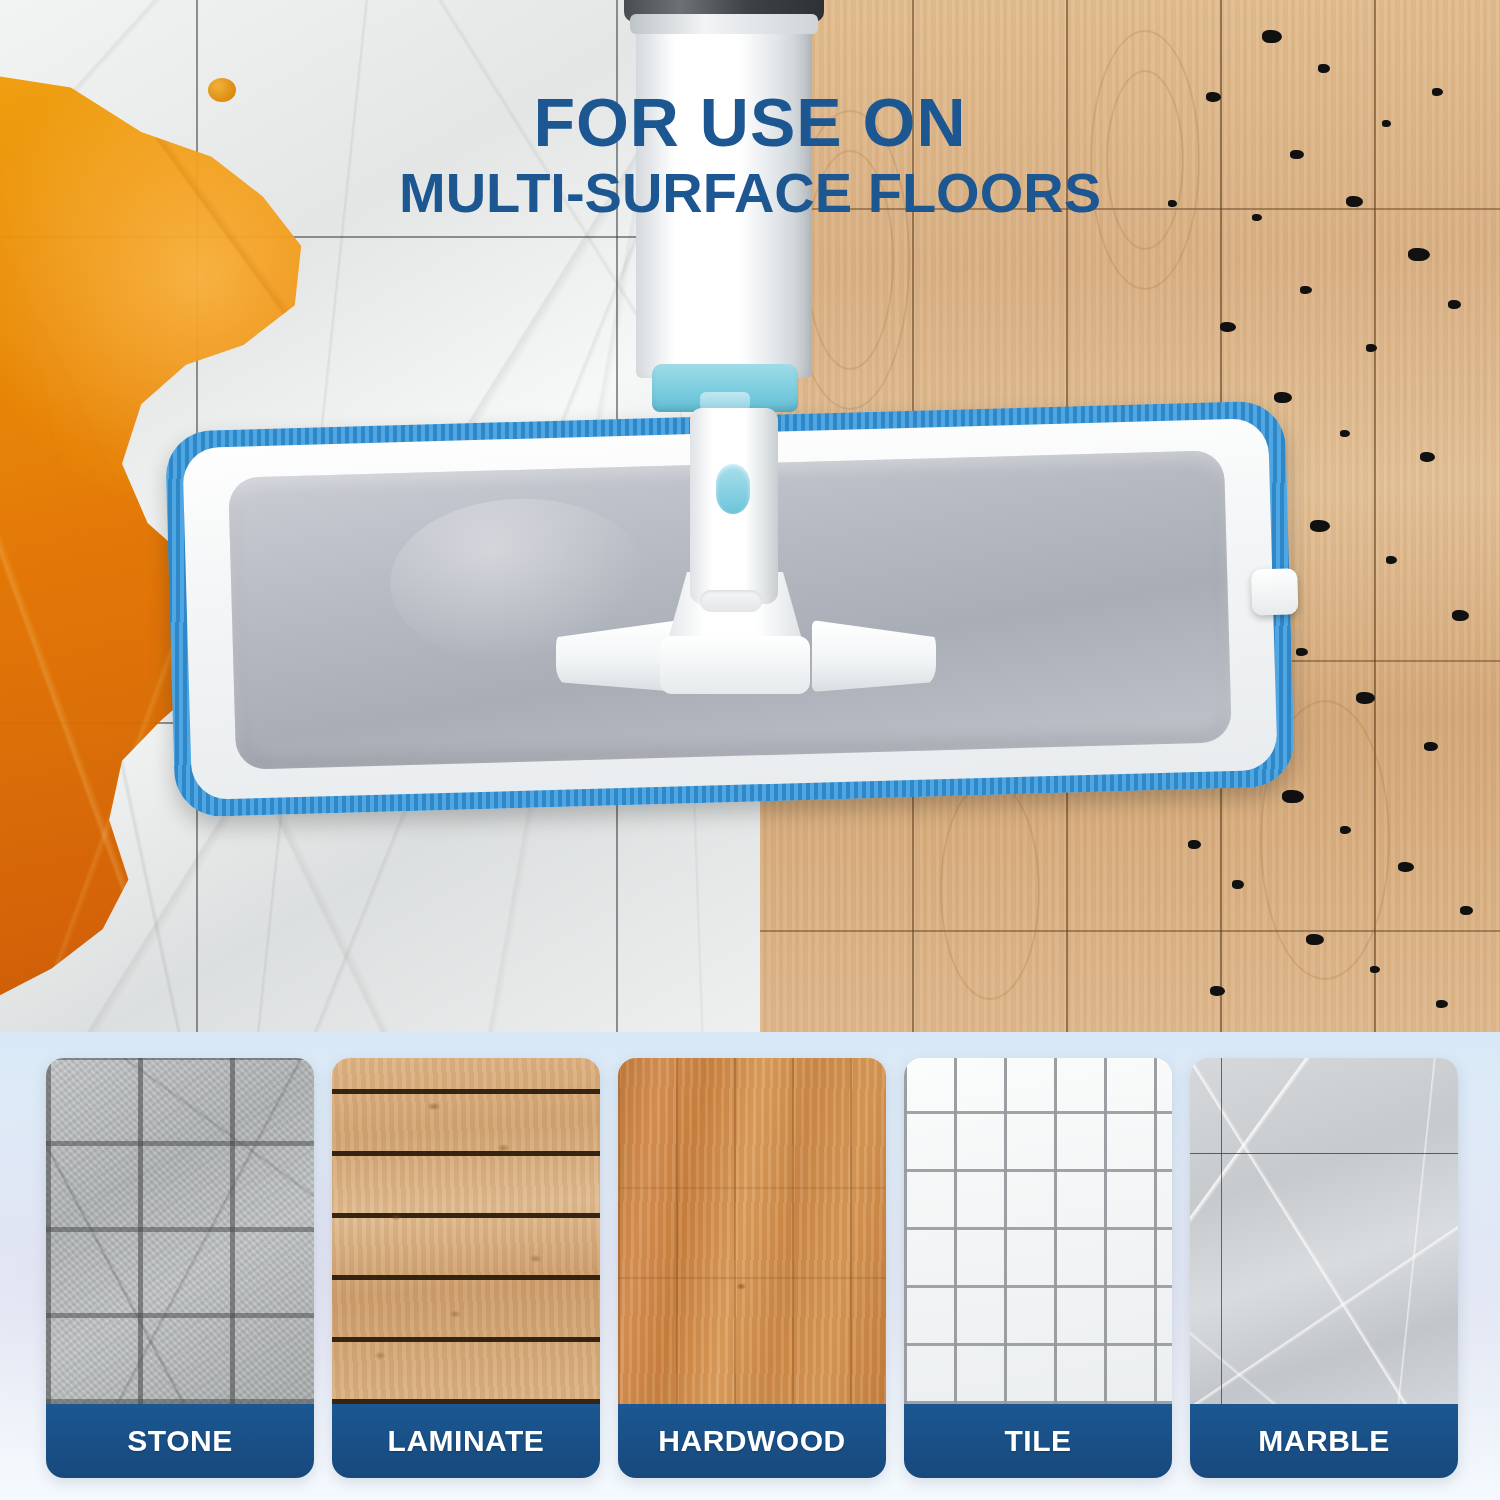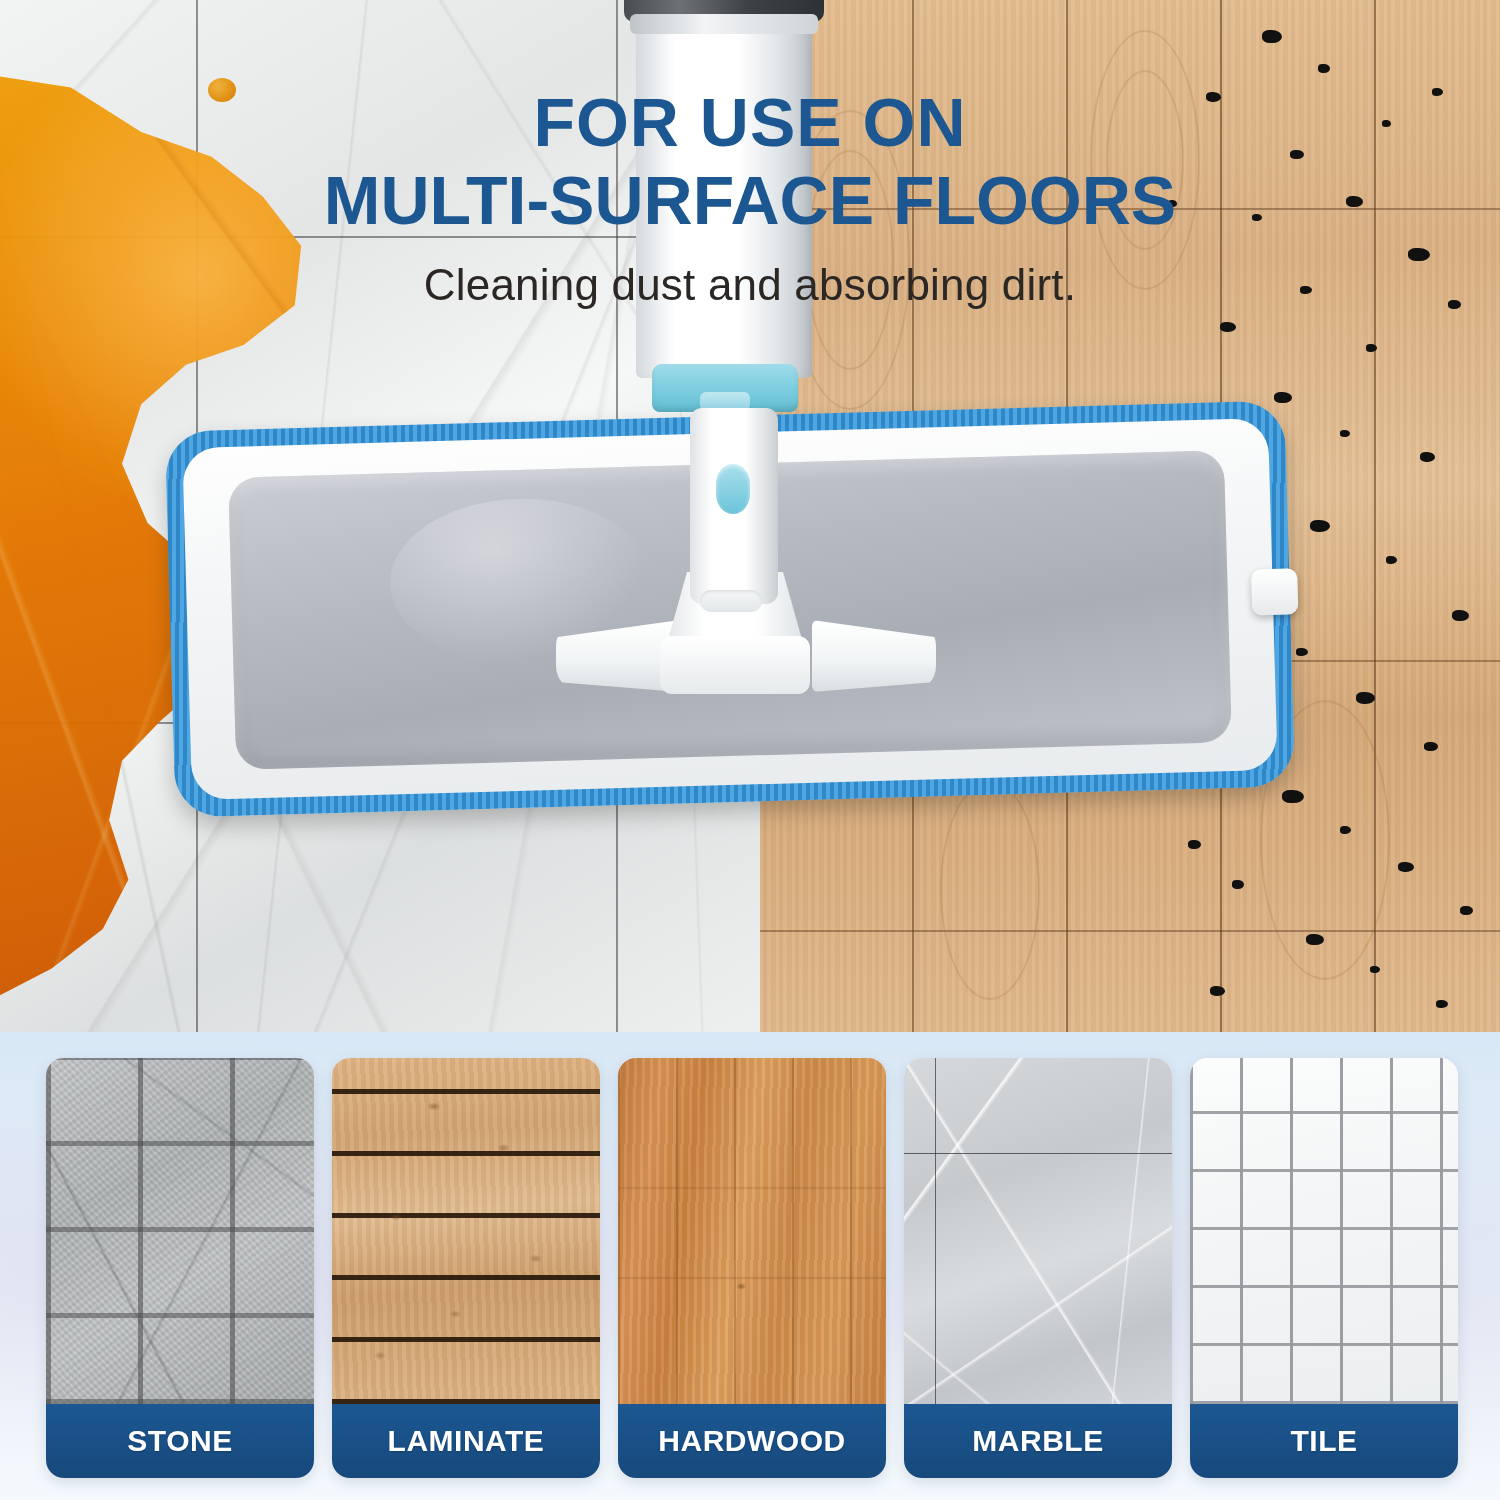--- a/index.html
+++ b/index.html
@@ -340,22 +340,21 @@
       <div class="arm arm-r"></div>
       <div class="conn-flare"></div>
       <div class="conn-bar"></div>
       <div class="conn-neck"></div>
       <div class="conn-slot"></div>
       <div class="conn-btn"></div>
     </div>
 
     <div style="position:absolute; left:0; top:86px; width:1500px; text-align:center; pointer-events:none;">
       <div style="font-size:68px; font-weight:bold; color:#1C5792; letter-spacing:1px; line-height:1.06;">FOR USE ON</div>
-      <div style="font-size:68px; font-weight:bold; color:#1C5792; letter-spacing:0px; line-height:1.12; margin-top:4px;">MULTI-SURFACE FLOORS</div>
-      <div style="font-size:44px; color:#2A2724; margin-top:22px; letter-spacing:.2px;">Cleaning dust and absorbing dirt.</div>
+      <div style="font-size:56px; font-weight:bold; color:#1C5792; letter-spacing:0px; line-height:1.12; margin-top:4px;">MULTI-SURFACE FLOORS</div>
     </div>
   </div>
 
   <div class="panel">
     <div class="cards">
 
       <div class="card">
         <div class="swatch sw-stone"></div>
         <div class="card-label">STONE</div>
       </div>
@@ -364,25 +363,25 @@
         <div class="swatch sw-hardwood"></div>
         <div class="card-label">LAMINATE</div>
       </div>
 
       <div class="card">
         <div class="swatch sw-laminate"></div>
         <div class="card-label">HARDWOOD</div>
       </div>
 
       <div class="card">
+        <div class="swatch sw-tile"></div>
+        <div class="card-label">TILE</div>
+      </div>
+
+      <div class="card">
         <div class="swatch sw-marble"></div>
         <div class="card-label">MARBLE</div>
       </div>
 
-      <div class="card">
-        <div class="swatch sw-tile"></div>
-        <div class="card-label">TILE</div>
-      </div>
-
     </div>
   </div>
 
 </div>
 
 </body></html>

